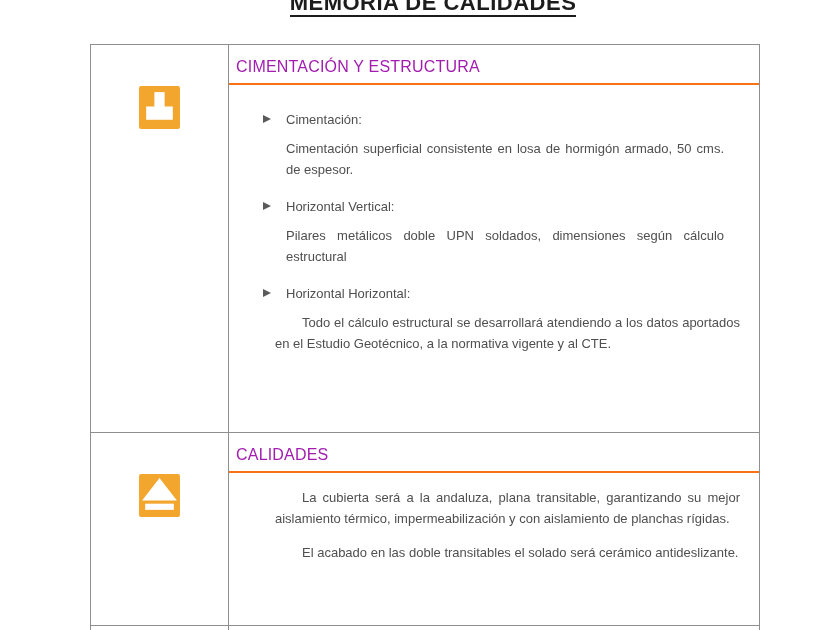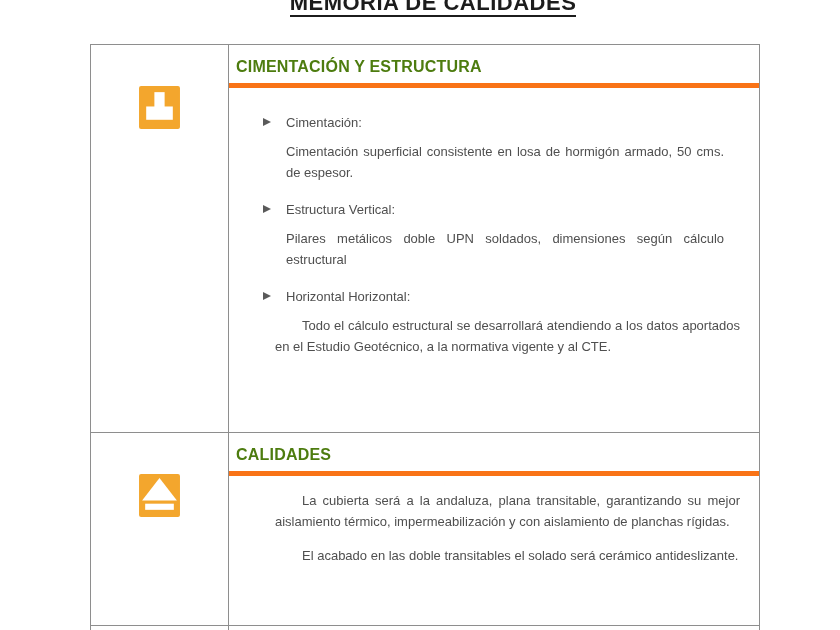--- a/index.html
+++ b/index.html
@@ -38,23 +38,23 @@
   .row-2 { height: 193px; }
   .row-3 { height: 44px; border-bottom: none; }
   .icon-cell {
     flex: none; width: 138px;
     border-right: 1px solid #8e8e8e;
     display: flex; justify-content: center; align-items: flex-start;
     padding-top: 41px;
   }
   .content-cell { flex: 1; min-width: 0; }
   .sec-header {
-    border-bottom: 5px solid #f97316;
+    border-bottom: 2px solid #f97316;
     padding: 13px 8px 7px 7px;
-    font-size: 16px; font-weight: bold; color: #4d7c0f;
+    font-size: 16px; font-weight: normal; color: #a21caf;
     letter-spacing: 0.2px;
   }
   .sec-body {
     padding: 8px 19px 6px 34px;
     font-size: 13px; line-height: 21px; color: #4f4f4f;
   }
   .bullet-item { display: flex; align-items: baseline; margin: 16px 0 8px 0; }
   .arrow {
     flex: none; width: 0; height: 0;
     border-left: 8px solid #5a5a5a;
@@ -90,21 +90,21 @@
       <div class="content-cell">
         <div class="sec-header">CIMENTACIÓN Y ESTRUCTURA</div>
         <div class="sec-body">
             <div class="bullet-item">
               <span class="arrow"></span>
               <span>Cimentación:</span>
             </div>
             <p class="para">Cimentación superficial consistente en losa de hormigón armado, 50 cms. de espesor.</p>
             <div class="bullet-item">
               <span class="arrow"></span>
-              <span>Estructura Vertical:</span>
+              <span>Horizontal Vertical:</span>
             </div>
             <p class="para">Pilares metálicos doble UPN soldados, dimensiones según cálculo estructural</p>
             <div class="bullet-item">
               <span class="arrow"></span>
               <span>Horizontal Horizontal:</span>
             </div>
             <p class="closing">Todo el cálculo estructural se desarrollará atendiendo a los datos aportados en el Estudio Geotécnico, a la normativa vigente y al CTE.</p>
           </div>
       </div>
     </div>

